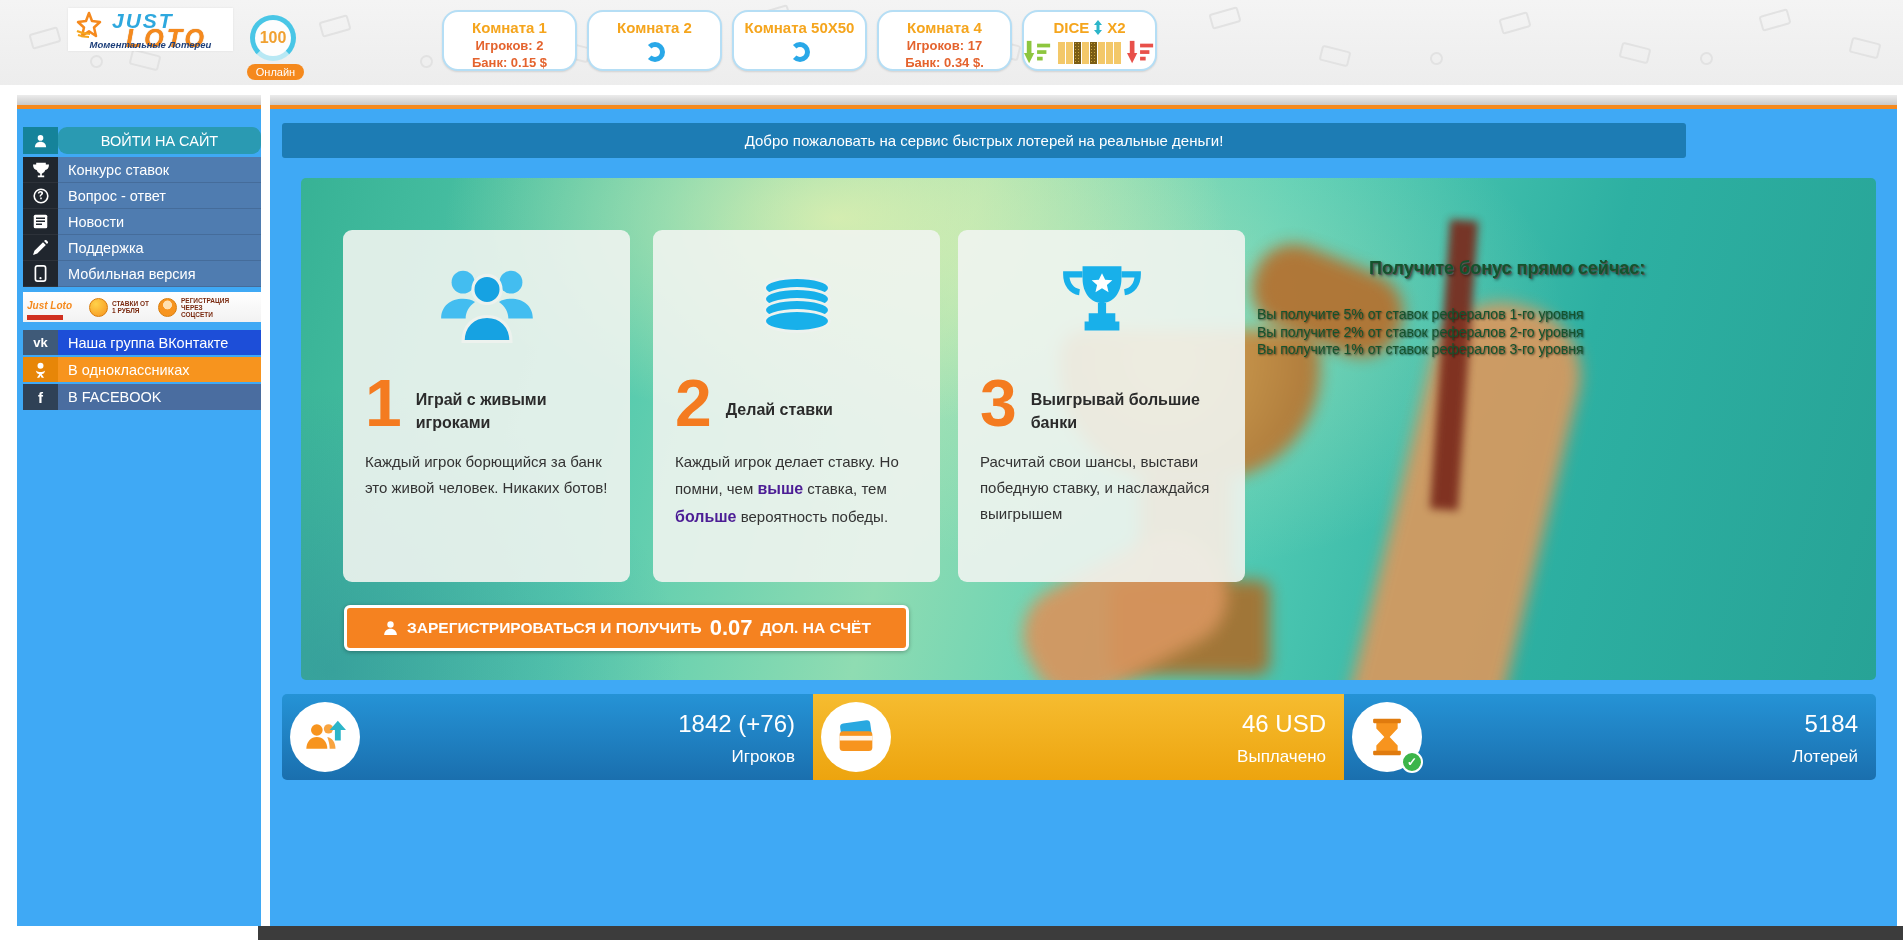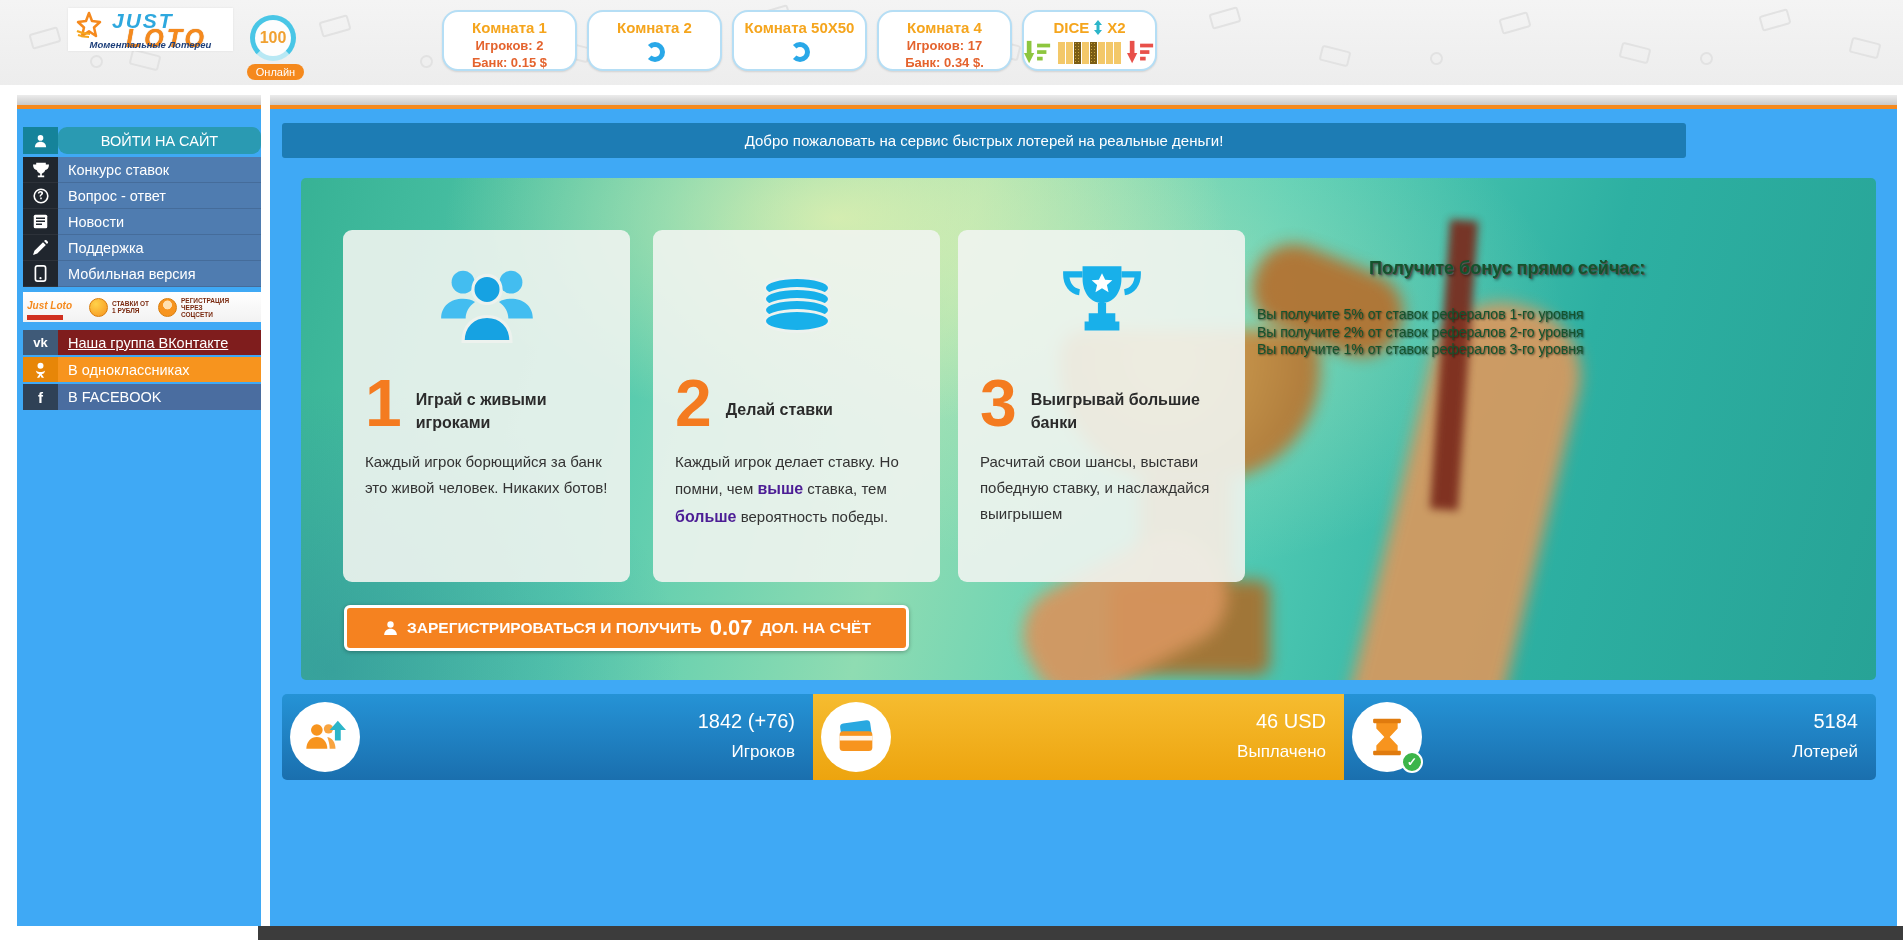--- a/index.html
+++ b/index.html
@@ -67,21 +67,21 @@
   .icon-cell { width:35px; display:flex; align-items:center; justify-content:center; flex:none; }
   .row-label { flex:1; display:flex; align-items:center; padding-left:10px;
                color:#fff; font-size:14.5px; }
   .login-row  { top:127px; height:27px; }
   .login-row .icon-cell { background:#15839a; }
   .login-row .row-label { background:#2a9ab2; justify-content:center; padding-left:0;border-radius:9px; }
   .menu-row .icon-cell { background:#20262e; border-bottom:1px solid rgba(255,255,255,.06); }
   .menu-row .row-label { background:#4f7cb0; border-bottom:1px solid rgba(0,0,0,.12); }
   .vk-row { top:330px; height:25px; }
   .vk-row .icon-cell { background:#3f5a78;align-items:center; }
-  .vk-row .row-label { background:#7f1d1d;text-decoration:underline; }
+  .vk-row .row-label { background:#1d4ed8; }
   .ok-row { top:357px; height:25px; }
   .ok-row .icon-cell { background:#e78608; }
   .ok-row .row-label { background:#f7941e; }
   .fb-row { top:384px; height:26px; }
   .fb-row .icon-cell { background:#2f4156; }
   .fb-row .row-label { background:#4a6da0; }
   .glyph { color:#fff; font-weight:bold; font-size:13px; }
 
   .ad-banner { position:absolute; left:23px; top:292px; width:238px; height:30px;
                background:linear-gradient(#ffffff,#f2f2f2); display:flex; align-items:center;
@@ -145,21 +145,21 @@
                   display:flex; align-items:center; justify-content:center; gap:8px;
                   font-weight:bold; font-size:15.5px; }
   .reg-amount { font-size:22px; }
 
   .stat-seg { position:absolute; top:694px; height:86px; }
   .seg-blue { background:linear-gradient(#2593d6,#1a6fae); }
   .seg-gold { background:linear-gradient(#f6bc30,#eda40e); }
   .stat-circle { position:absolute; left:8px; top:8px; width:70px; height:70px; background:#fff;
                  border-radius:50%; display:flex; align-items:center; justify-content:center; }
   .stat-text { position:absolute; right:18px; top:16px; text-align:right; color:#fff; }
-  .stat-value { font-size:20px; }
+  .stat-value { font-size:24px; }
   .stat-label { font-size:17px; margin-top:9px; }
   .check-badge { position:absolute; right:-1px; bottom:-1px; width:22px; height:22px;
                  border-radius:50%; background:#3cb54a; border:2px solid #fff; color:#fff;
                  font-size:12px; font-weight:bold; text-align:center; line-height:18px; }
 </style>
 </head>
 <body>
 
 <div class="page">
 

